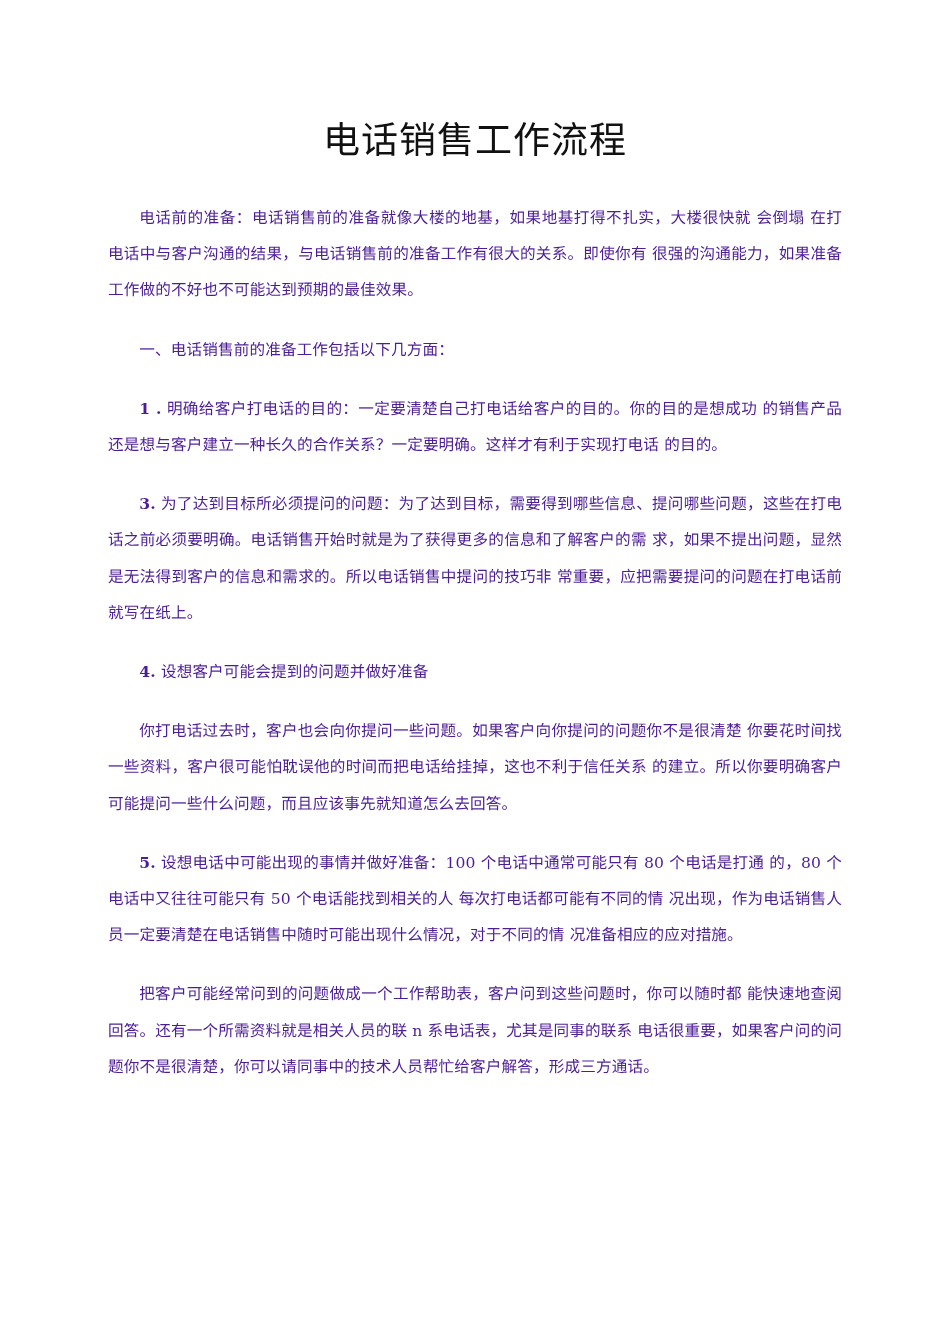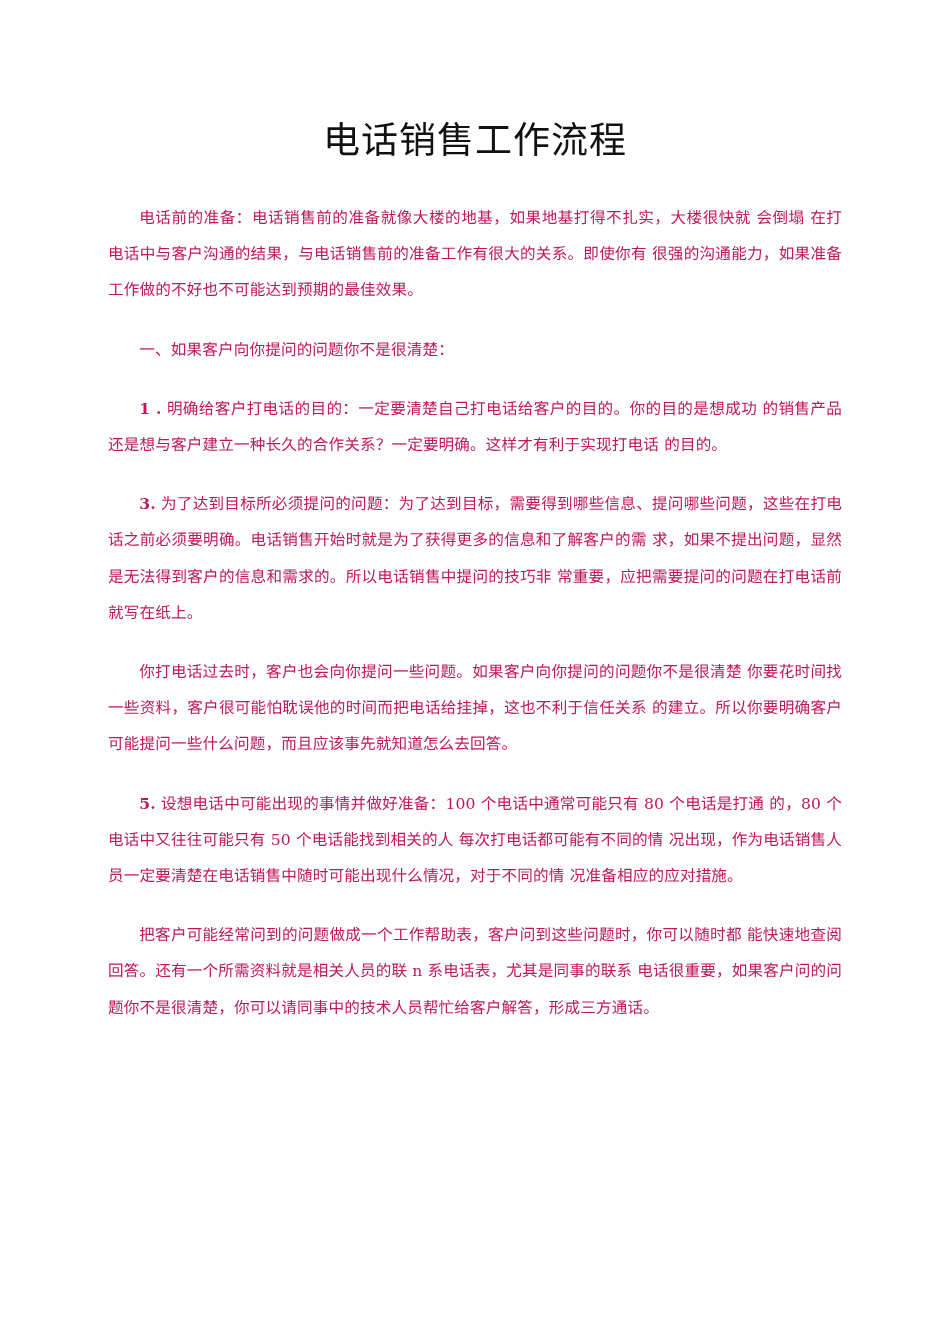--- a/index.html
+++ b/index.html
@@ -45,21 +45,21 @@
     padding-bottom: 0;
     color: #111111;
   }
 
   .para {
     font-size: 15.6px;
     line-height: 36.2px;
     text-align: justify;
     text-justify: inter-ideograph;
     margin: 0;
-    color: #be185d;
+    color: #4c1d95;
     letter-spacing: 0.15px;
     text-indent: 2em;
   }
 
   .para.gap-first {
     margin-top: 36px;
   }
 
   .para + .para {
     margin-top: 23px;
@@ -76,27 +76,28 @@
 </head>
 <body>
 
 <div class="page">
   <div class="doc-body">
 
     <h1 class="doc-title">电话销售工作流程</h1>
 
     <p class="para gap-first">电话前的准备：电话销售前的准备就像大楼的地基，如果地基打得不扎实，大楼很快就 会倒塌 在打电话中与客户沟通的结果，与电话销售前的准备工作有很大的关系。即使你有 很强的沟通能力，如果准备工作做的不好也不可能达到预期的最佳效果。</p>
 
-    <p class="para">一、如果客户向你提问的问题你不是很清楚：</p>
+    <p class="para">一、电话销售前的准备工作包括以下几方面：</p>
 
     <p class="para"><span class="marker">1 .</span> 明确给客户打电话的目的：一定要清楚自己打电话给客户的目的。你的目的是想成功 的销售产品还是想与客户建立一种长久的合作关系？一定要明确。这样才有利于实现打电话 的目的。</p>
 
 
     <p class="para"><span class="marker">3.</span> 为了达到目标所必须提问的问题：为了达到目标，需要得到哪些信息、提问哪些问题，这些在打电话之前必须要明确。电话销售开始时就是为了获得更多的信息和了解客户的需 求，如果不提出问题，显然是无法得到客户的信息和需求的。所以电话销售中提问的技巧非 常重要，应把需要提问的问题在打电话前就写在纸上。</p>
 
+    <p class="para"><span class="marker">4.</span> 设想客户可能会提到的问题并做好准备</p>
 
     <p class="para">你打电话过去时，客户也会向你提问一些问题。如果客户向你提问的问题你不是很清楚 你要花时间找一些资料，客户很可能怕耽误他的时间而把电话给挂掉，这也不利于信任关系 的建立。所以你要明确客户可能提问一些什么问题，而且应该事先就知道怎么去回答。</p>
 
     <p class="para"><span class="marker">5.</span> 设想电话中可能出现的事情并做好准备：<b class="num">100</b> 个电话中通常可能只有 <b class="num">80</b> 个电话是打通 的，<b class="num">80</b> 个电话中又往往可能只有 <b class="num">50</b> 个电话能找到相关的人 每次打电话都可能有不同的情 况出现，作为电话销售人员一定要清楚在电话销售中随时可能出现什么情况，对于不同的情 况准备相应的应对措施。</p>
 
 
     <p class="para">把客户可能经常问到的问题做成一个工作帮助表，客户问到这些问题时，你可以随时都 能快速地查阅回答。还有一个所需资料就是相关人员的联 <b class="num">n</b> 系电话表，尤其是同事的联系 电话很重要，如果客户问的问题你不是很清楚，你可以请同事中的技术人员帮忙给客户解答，形成三方通话。</p>
 
   </div>
 </div>

